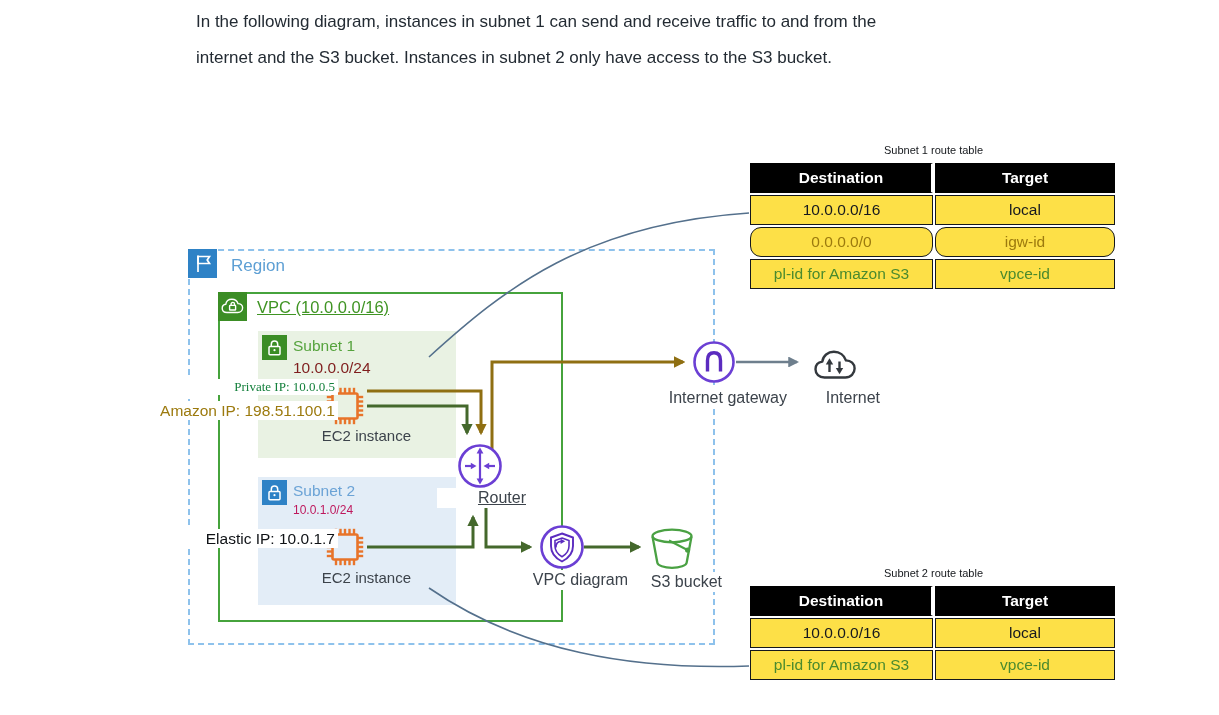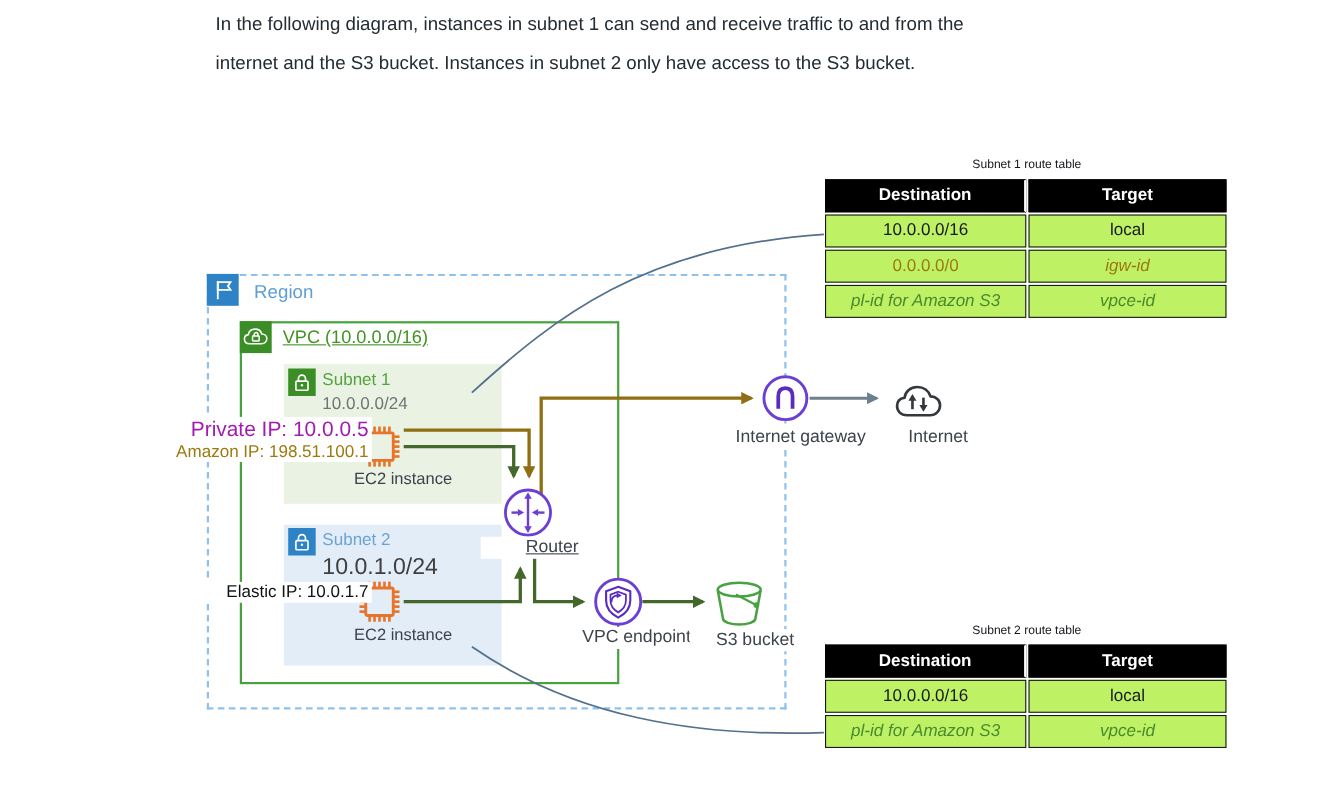--- a/index.html
+++ b/index.html
@@ -17,25 +17,25 @@
   .subnet{position:absolute;width:198px;z-index:1;}
   .subnet1{left:258px;top:331px;height:127px;background:#e9f2e3;}
   .subnet2{left:258px;top:477px;height:128px;background:#e3edf7;}
   .icon-sq{position:absolute;z-index:3;display:flex;align-items:center;justify-content:center;}
   svg.overlay{position:absolute;left:0;top:0;z-index:2;}
   .z3{z-index:3;}
   
   .rt{position:absolute;width:367px;z-index:3;}
   .rt-title{font-size:11px;text-align:center;margin-bottom:7px;color:#15181c;}
   .rt-grid{display:grid;grid-template-columns:183px 180px;gap:2px 2px;}
-  .rt-grid .cell{box-sizing:border-box;height:30px;display:flex;align-items:center;justify-content:center;font-size:15.5px;border:1.4px solid #15181c;background:#bef264;}
+  .rt-grid .cell{box-sizing:border-box;height:30px;display:flex;align-items:center;justify-content:center;font-size:15.5px;border:1.4px solid #15181c;background:#fde047;}
   .rt-grid .th{background:#000;border-color:#000;color:#fff;font-weight:bold;}
-  .c-igw{color:#9c7a0e;}
+  .c-igw{color:#9c7a0e;border-radius:11px;}
   .c-vpce{color:#4a8a2e;}
-  .it{font-style:italic;}
+  .it{}
   .gray-txt{color:#3c434b;}
 </style>
 </head>
 <body>
 
 <div id="stage">
 
   <div class="para">
     <div>In the following diagram, instances in subnet 1 can send and receive traffic to and from the</div>
     <div>internet and the S3 bucket. Instances in subnet 2 only have access to the S3 bucket.</div>
@@ -218,32 +218,32 @@
         <path d="M19 13.5 L36.5 22.5" stroke-width="2.1"></path>
       </g>
       <circle cx="37.6" cy="23.1" r="2.6" fill="#4aa143"></circle>
     </g>
   </svg>
 
   <div class="lbl z3" style="left:231px;top:255px;font-size:17px;color:#5d9fd4;">Region</div>
   <div class="lbl z3" style="left:257px;top:297px;font-size:16.5px;color:#3f9423;text-decoration:underline;">VPC (10.0.0.0/16)</div>
 
   <div class="lbl z3" style="left:293px;top:336px;font-size:15.5px;color:#55a33d;">Subnet 1</div>
-  <div class="lbl z3" style="left:293px;top:358px;font-size:15.5px;color:#737373;">10.0.0.0/24</div>
+  <div class="lbl z3" style="left:293px;top:358px;font-size:15.5px;color:#7f1d1d;">10.0.0.0/24</div>
   <div class="lbl z3 ctr gray-txt" style="left:280px;top:427px;width:131px;font-size:15px;">EC2 instance</div>
-  <div class="lbl z3 rightal halo" style="left:110px;top:379px;width:222px;font-size:19px;color:#a21caf;">Private IP: 10.0.0.5</div>
+  <div class="lbl z3 rightal halo" style="left:110px;top:379px;width:222px;font-size:13px;color:#15803d;font-family:Liberation Serif, serif;">Private IP: 10.0.0.5</div>
   <div class="lbl z3 rightal halo" style="left:90px;top:401px;width:242px;font-size:15.5px;color:#9c7a0e;">Amazon IP: 198.51.100.1</div>
 
   <div class="lbl z3" style="left:293px;top:481px;font-size:15.5px;color:#6ba3d6;text-align:center;">Subnet 2</div>
-  <div class="lbl z3" style="left:293px;top:503px;font-size:21px;color:#404040;">10.0.1.0/24</div>
+  <div class="lbl z3" style="left:293px;top:503px;font-size:12px;color:#be185d;">10.0.1.0/24</div>
   <div class="lbl z3 ctr gray-txt" style="left:280px;top:569px;width:131px;font-size:15px;">EC2 instance</div>
   <div class="lbl z3 rightal halo" style="left:110px;top:529px;width:222px;font-size:15.5px;color:#0f1216;">Elastic IP: 10.0.1.7</div>
 
   <div class="lbl z3 ctr gray-txt halo" style="left:437px;top:488px;width:86px;font-size:16px;text-decoration:underline;">Router</div>
-  <div class="lbl z3 ctr gray-txt halo" style="left:499px;top:570px;width:126px;font-size:16px;">VPC endpoint</div>
+  <div class="lbl z3 ctr gray-txt halo" style="left:499px;top:570px;width:126px;font-size:16px;">VPC diagram</div>
   <div class="lbl z3 ctr gray-txt halo" style="left:627px;top:572px;width:92px;font-size:16px;">S3 bucket</div>
   <div class="lbl z3 ctr gray-txt halo" style="left:644px;top:388px;width:140px;font-size:16px;">Internet gateway</div>
   <div class="lbl z3 ctr gray-txt halo" style="left:799px;top:388px;width:78px;font-size:16px;">Internet</div>
 
   <div class="rt" style="left:750px;top:144px;">
     <div class="rt-title">Subnet 1 route table</div>
     <div class="rt-grid">
       <div class="cell th" style="border-right:2px solid #fff;">Destination</div>
       <div class="cell th">Target</div>
       <div class="cell">10.0.0.0/16</div>

